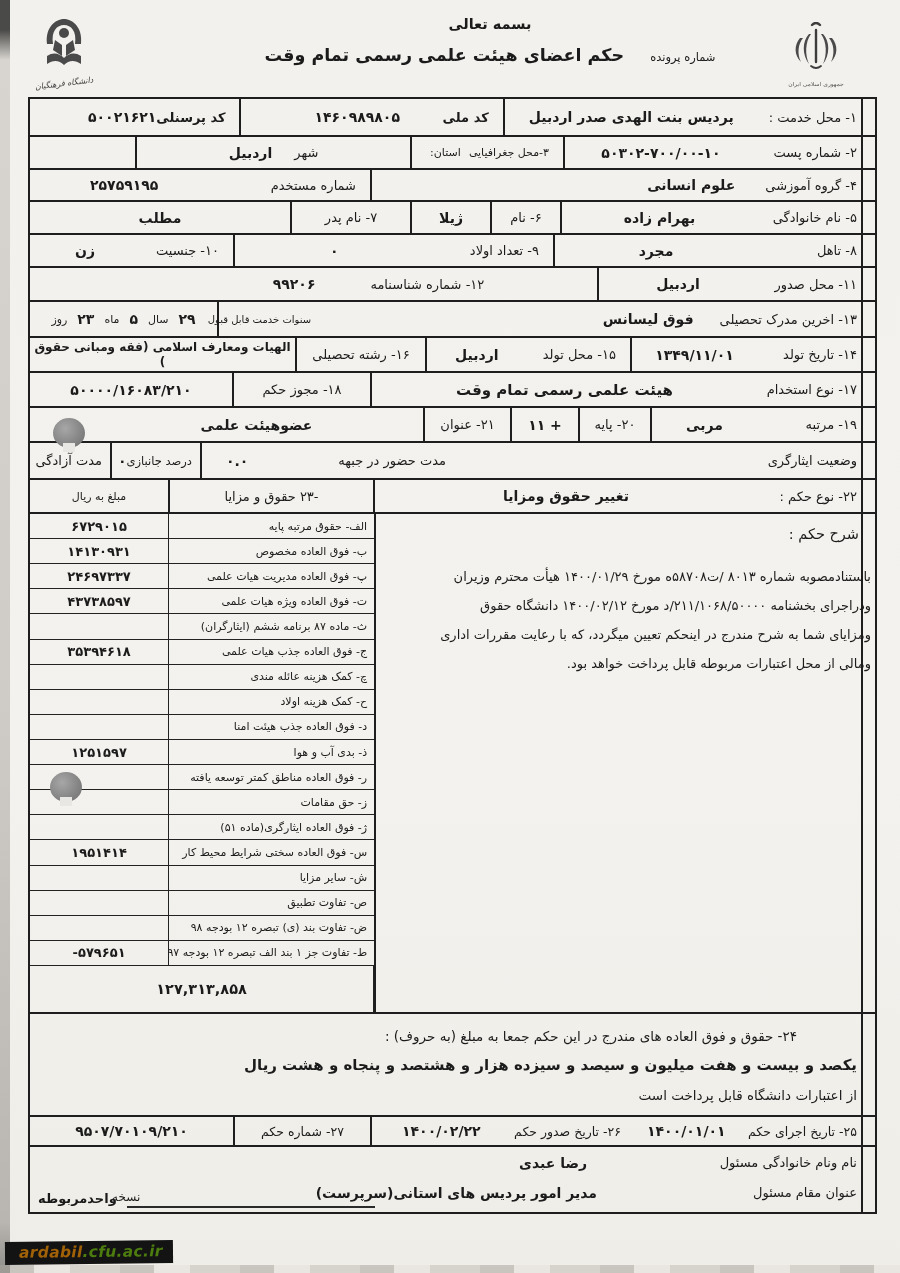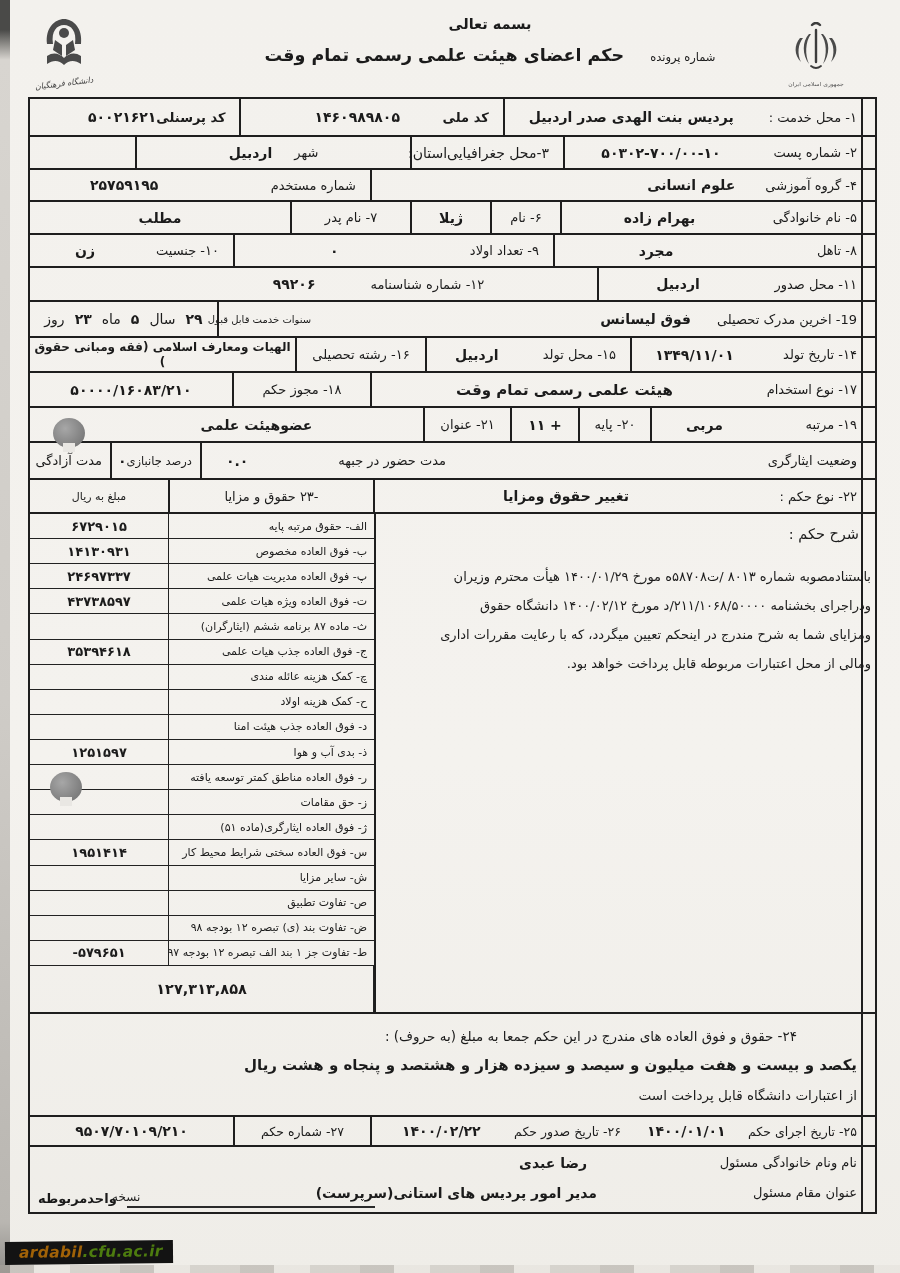--- a/index.html
+++ b/index.html
@@ -33,21 +33,21 @@
   .c.nb{border-left:none;}
   .r .c:last-child{border-left:none;}
   .jc{justify-content:center;}
   .jr{justify-content:flex-start;padding-right:8px;}
   .split{justify-content:space-between;padding:0 14px 0 18px;}
   .lc{width:118px;padding-right:18px;font-size:13px;position:relative;z-index:2;}
   .lab{font-size:13px;}
   .b{font-weight:700;}
   .v{font-size:14px;font-weight:700;}
   .num{direction:ltr;unicode-bidi:isolate;}
-  .sm{font-size:14px;}
+  .sm{font-size:11px;}
   
   #salary-block{height:500px;}
   #sharh-label{position:absolute;top:12px;right:16px;font-size:14.5px;z-index:2;}
   #sharh-par{position:absolute;top:48px;right:4px;width:492px;z-index:3;text-align:right;direction:rtl;}
   #sharh-par div{font-size:13px;line-height:29px;}
   #salary-cols{width:345px;display:flex;flex-direction:column;border-left:none;padding:0;align-items:stretch;}
   .srow{flex:1;display:flex;border-bottom:1.6px solid #222;box-sizing:border-box;}
   .srow:last-child{border-bottom:none;}
   .srow .lbl{width:205px;box-sizing:border-box;font-size:11px;display:flex;align-items:center;justify-content:flex-start;padding-right:7px;}
   .srow .amt{flex:1;box-sizing:border-box;border-left:none;border-right:1.8px solid #222;
@@ -197,21 +197,21 @@
         <span class="v">اردبیل</span>
       </div>
     <div class="c jc" style="flex:1;gap:55px;padding-left:130px">
       <span class="lab">۱۲- شماره شناسنامه</span>
       <span class="v num">۹۹۲۰۶</span>
     </div>
   </div>
 
   <div class="r" style="height:36px">
     <div class="c nb jr" style="width:575px;padding-right:18px;gap:26px">
-      <span class="lab">19- اخرین مدرک تحصیلی</span>
+      <span class="lab">۱۳- اخرین مدرک تحصیلی</span>
       <span class="v">فوق لیسانس</span>
     </div>
     <div class="c jc" style="width:83px">
         <span style="font-size:10px">سنوات خدمت قابل قبول</span>
       </div>
     <div class="c jc" style="flex:1;gap:10px">
       <span class="v num">۲۹</span>
       <span class="sm">سال</span>
       <span class="v num">۵</span>
       <span class="sm">ماه</span>

